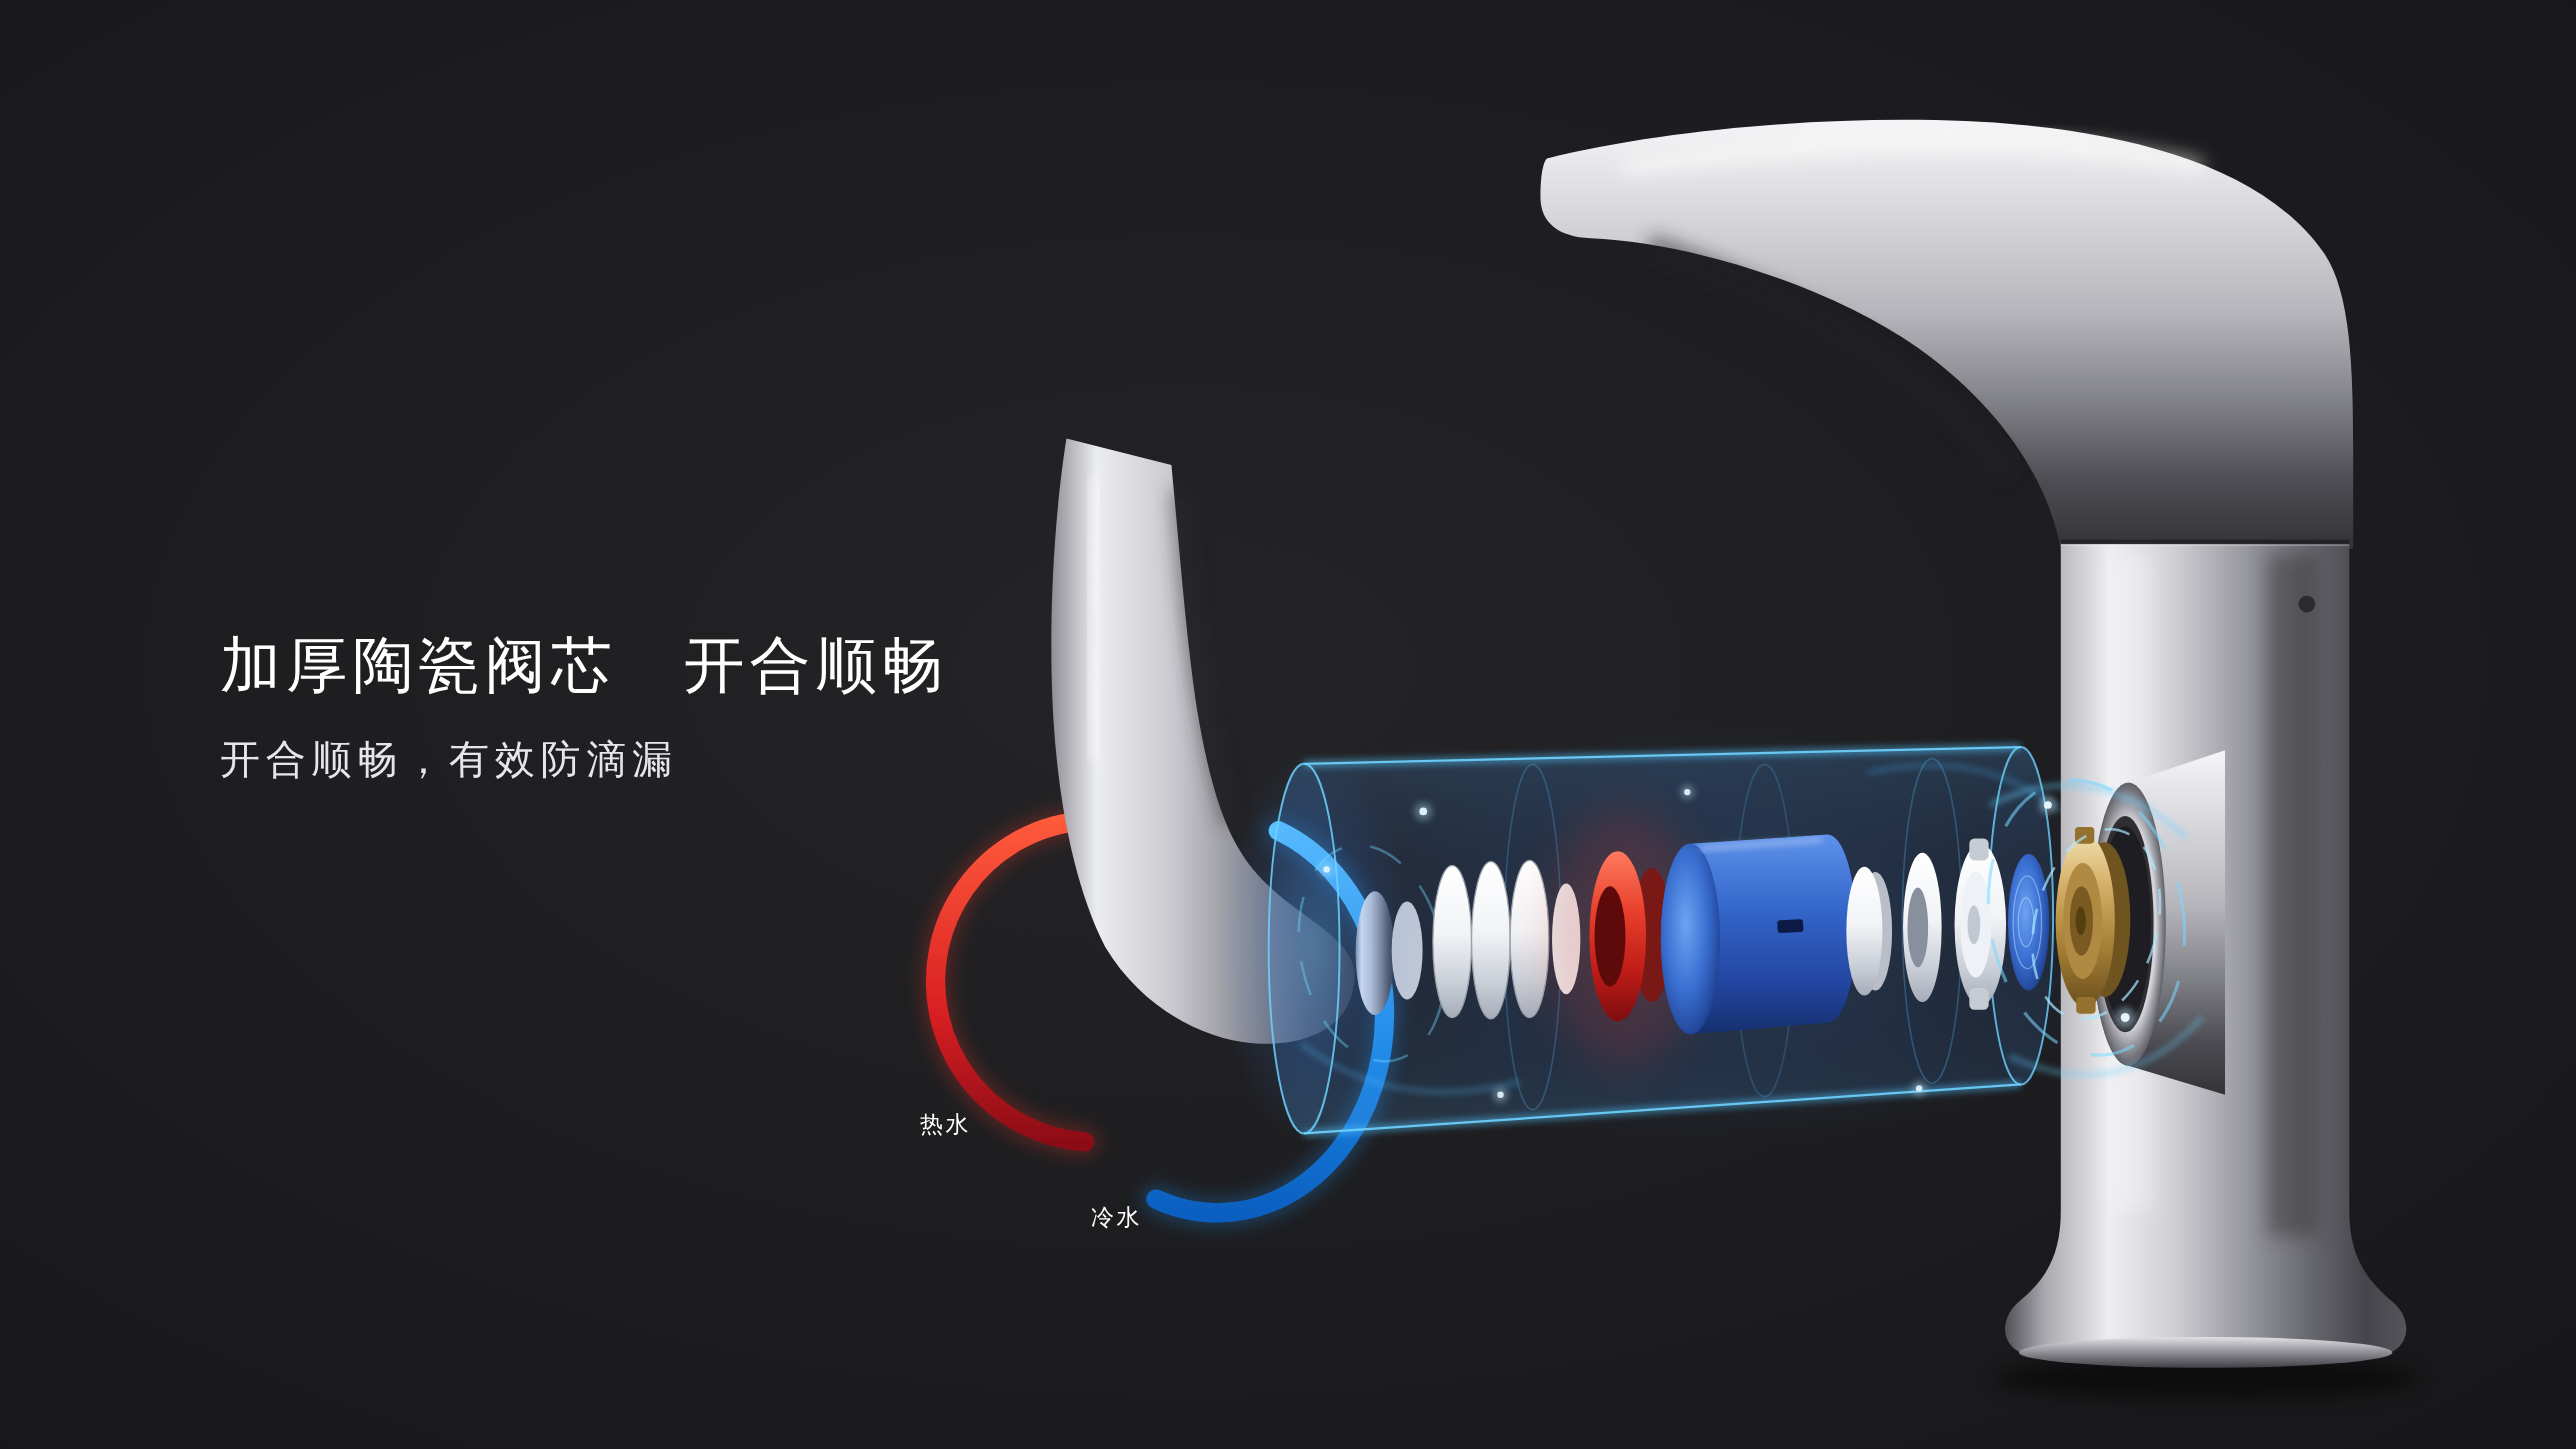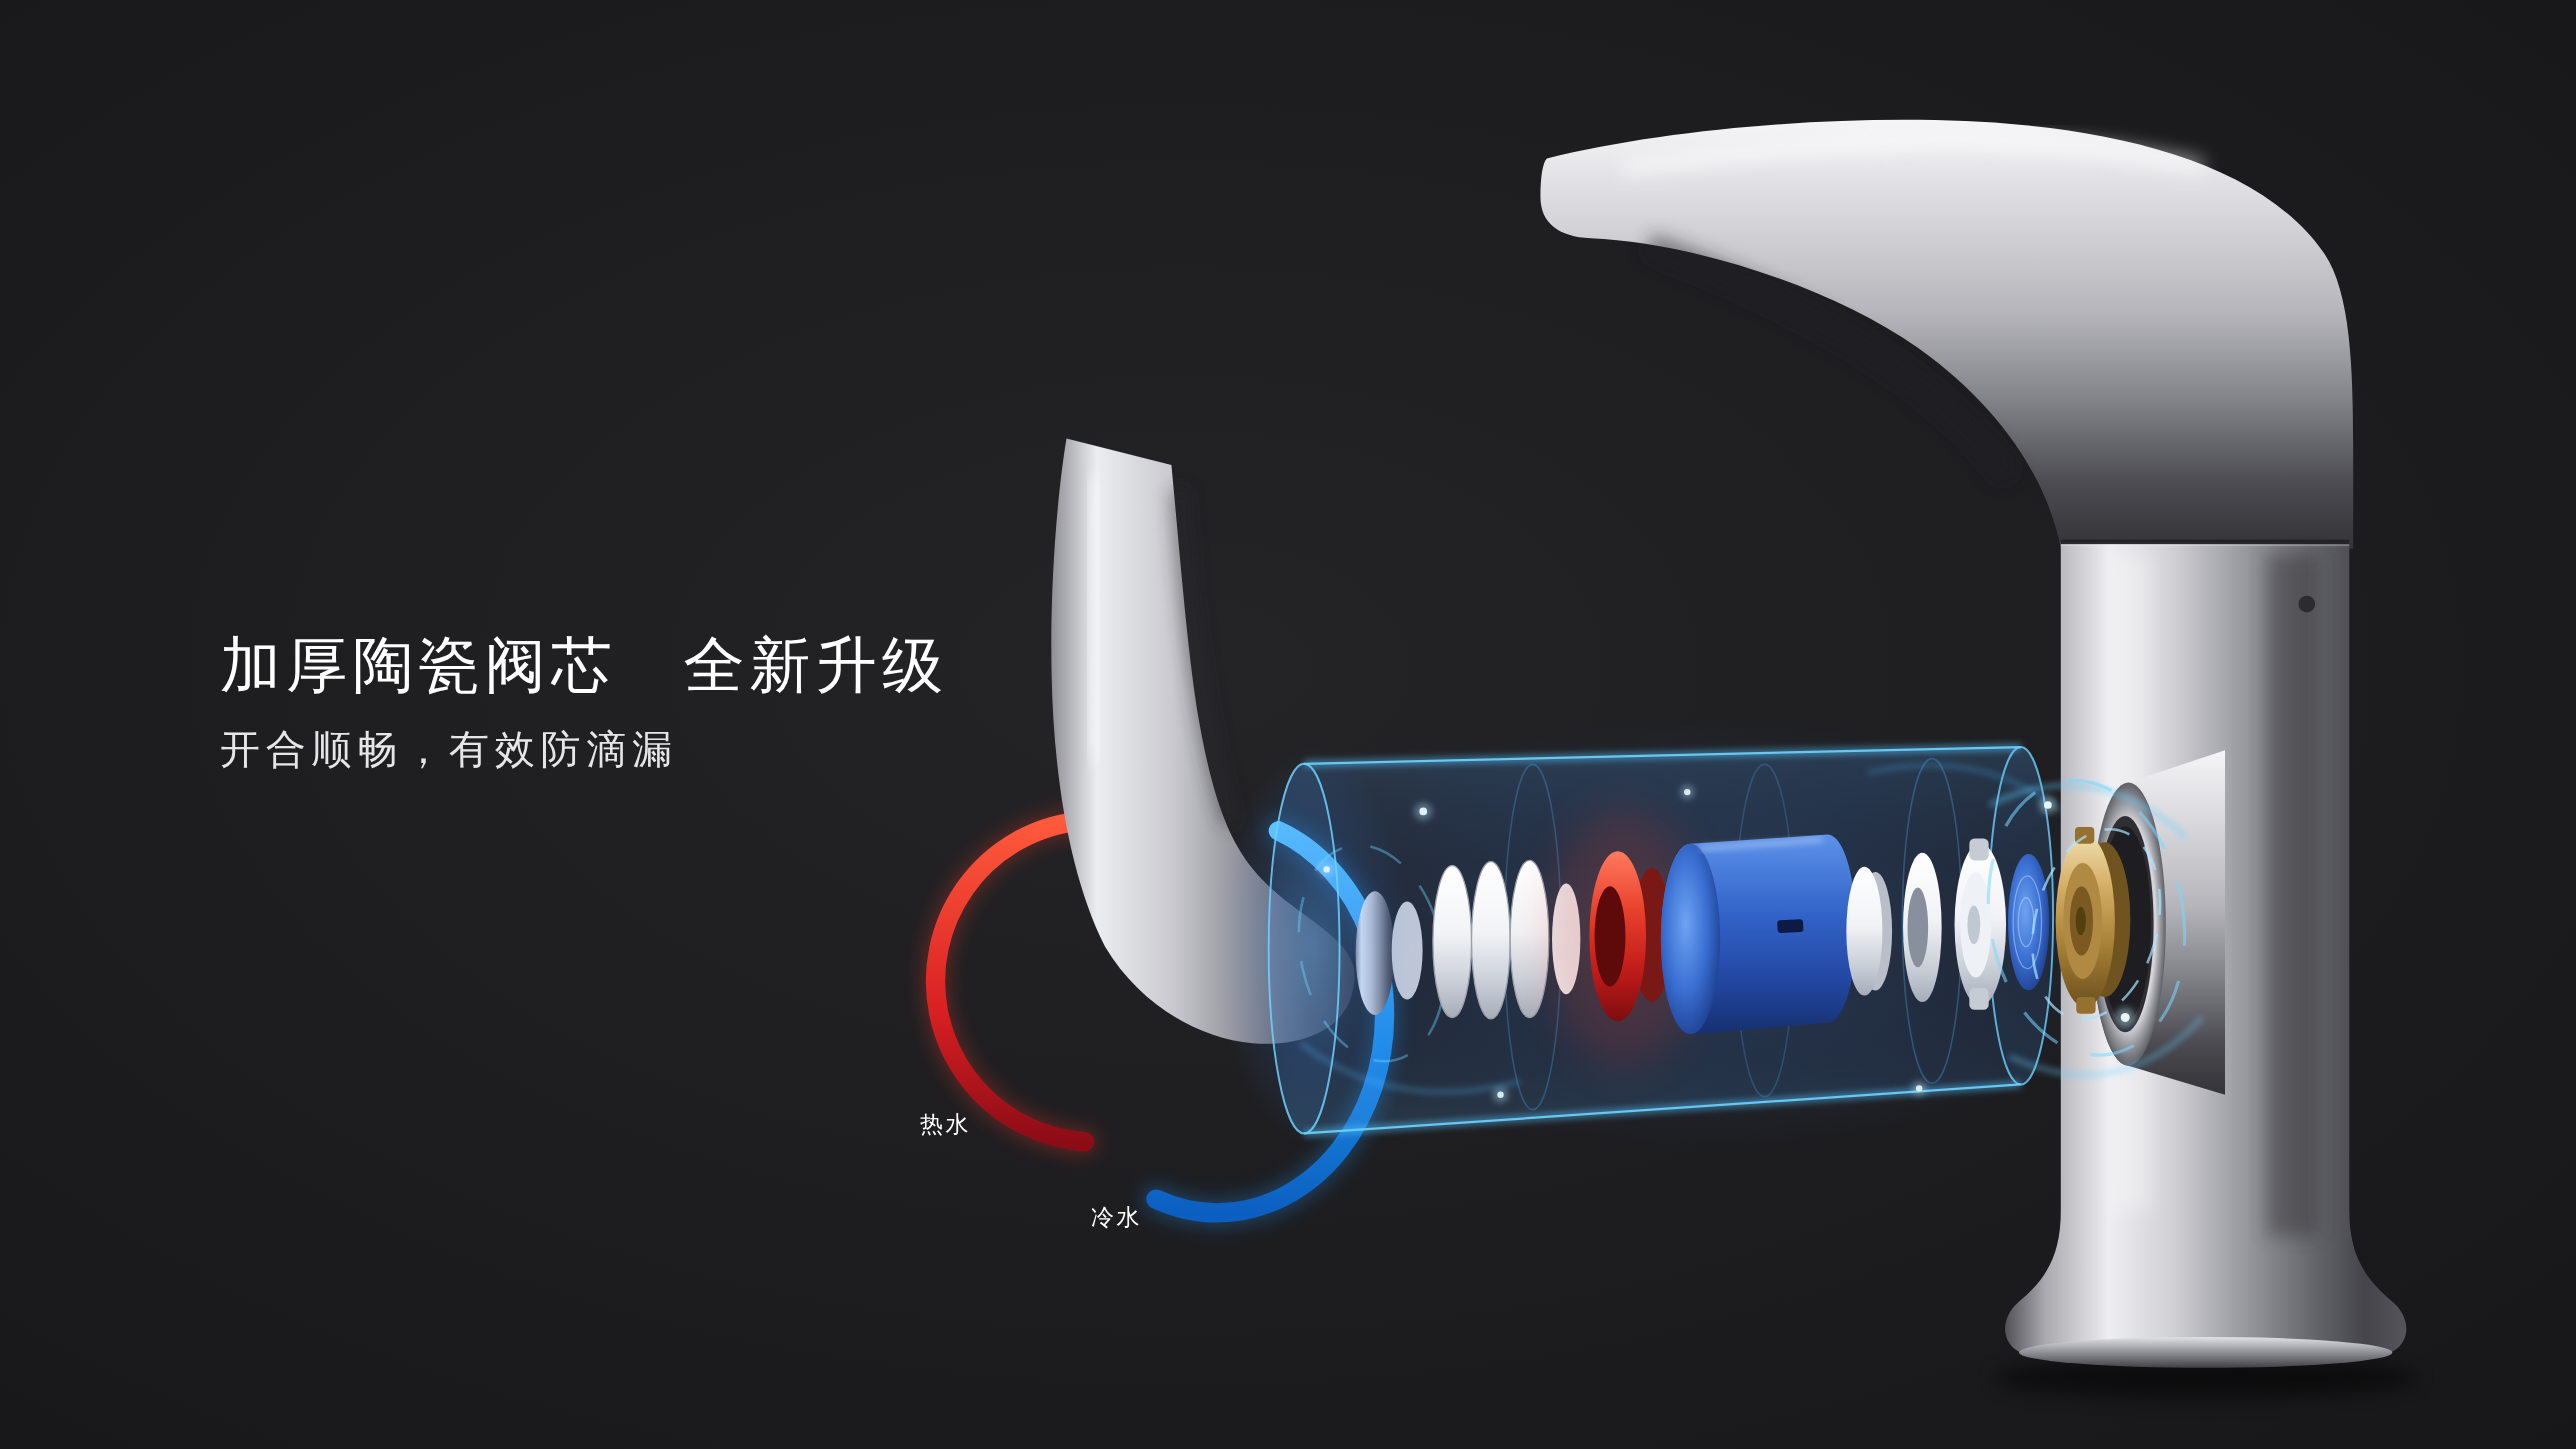--- a/index.html
+++ b/index.html
@@ -12,21 +12,21 @@
     background:radial-gradient(ellipse at 46% 46%, #242427 0%, #1d1d20 55%, #171719 100%);
     font-family:"Liberation Sans", sans-serif;
   }
   .scene{position:absolute;inset:0;}
   .headline{position:absolute;left:220px;top:630px;color:var(--text);}
   .headline h1{
     margin:0;font-size:61px;font-weight:500;letter-spacing:5.2px;line-height:1.15;
     color:var(--text);white-space:nowrap;
   }
   .headline p{
-    margin:22px 0 0 0;font-size:40px;font-weight:300;letter-spacing:5.8px;
+    margin:32px 0 0 0;font-size:40px;font-weight:300;letter-spacing:5.8px;
     color:#e6e6e8;white-space:nowrap;
   }
   .water-label{
     position:absolute;font-size:23px;font-weight:400;color:var(--text);
     letter-spacing:2.6px;white-space:nowrap;
   }
   .water-label.hot{left:920px;top:1109px;}
   .water-label.cold{left:1091px;top:1202px;}
 </style>
 </head>
@@ -283,21 +283,21 @@
           <circle cx="3180" cy="1250" r="6" fill="#effaff" opacity="0.95"></circle>
         <circle cx="3300" cy="1580" r="16" fill="#bfeaff" opacity="0.4" filter="url(#f-blur-s)"></circle>
           <circle cx="3300" cy="1580" r="7" fill="#effaff" opacity="0.95"></circle>
         <circle cx="2060" cy="1350" r="12" fill="#bfeaff" opacity="0.35" filter="url(#f-blur-s)"></circle>
           <circle cx="2060" cy="1350" r="5" fill="#e6f7ff" opacity="0.9"></circle>
       </g>
     </g>
   </svg>
 
   <div class="headline">
-    <h1>加厚陶瓷阀芯　全新升级</h1>
+    <h1>加厚陶瓷阀芯　开合顺畅</h1>
     <p>开合顺畅，有效防滴漏</p>
   </div>
 
   <div class="water-label hot">热水</div>
   <div class="water-label cold">冷水</div>
 
 </div>
 
 
 </body></html>

